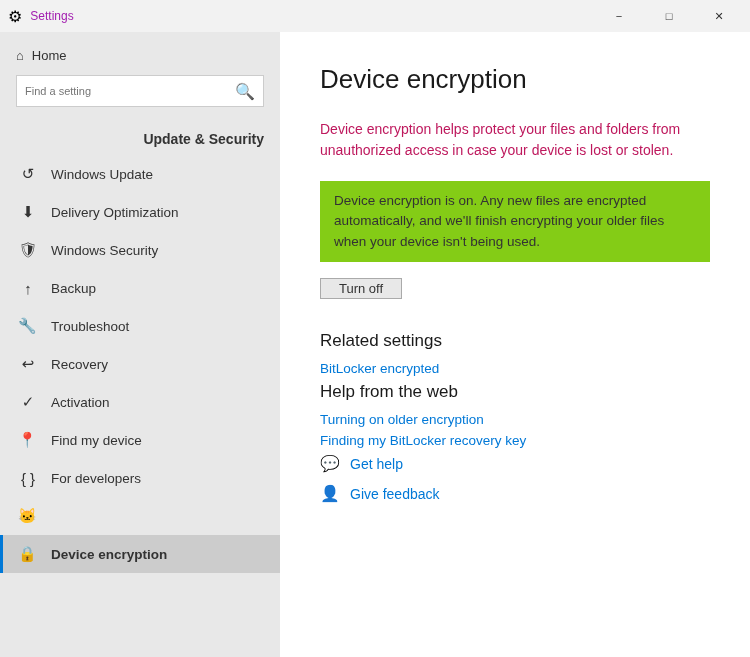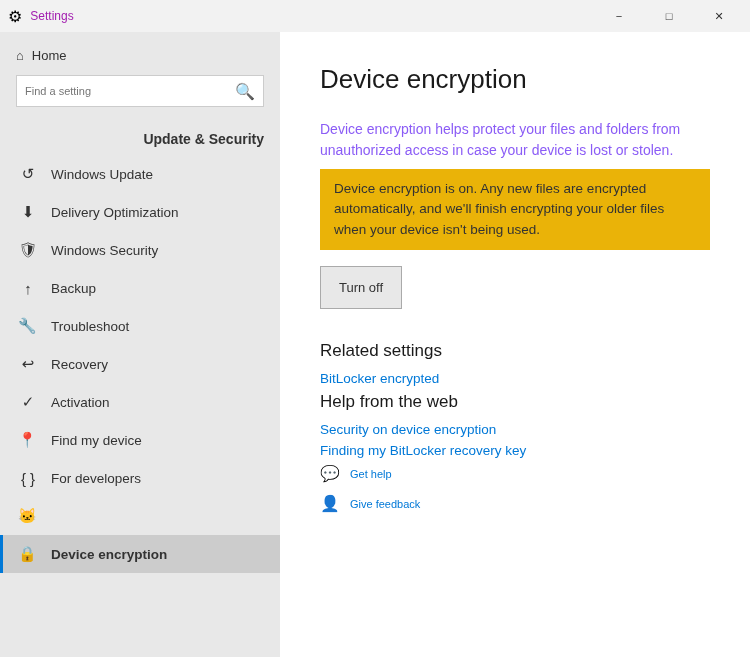--- a/index.html
+++ b/index.html
@@ -127,34 +127,34 @@
       overflow-y: auto;
     }
     .page-title {
       font-size: 26px;
       font-weight: 300;
       color: #1a1a1a;
       margin-bottom: 24px;
     }
     .description-text {
       font-size: 14px;
-      color: #8b5cf6;
+      color: #be185d;
       line-height: 1.5;
-      margin-bottom: 8px;
+      margin-bottom: 20px;
     }
     .highlight-box {
-      background: #eab308;
+      background: #84cc16;
       padding: 10px 14px;
       font-size: 13.5px;
       color: #333;
       line-height: 1.5;
       margin-bottom: 16px;
     }
     .turn-off-btn {
-      padding: 13px 18px;
+      padding: 2px 18px;
       background: #e8e8e8;
       border: 1px solid #aaa;
       font-size: 13px;
       cursor: pointer;
       color: #333;
       margin-bottom: 32px;
     }
 
     .section-heading {
       font-size: 17px;
@@ -182,21 +182,21 @@
     .help-icon {
       width: 20px;
       height: 20px;
       display: flex;
       align-items: center;
       justify-content: center;
       font-size: 16px;
       color: #555;
     }
     .help-link {
-      font-size: 11px;
+      font-size: 14px;
       color: #0078d7;
       cursor: pointer;
     }
   </style>
 </head>
 <body>
 
 <div class="title-bar">
   <div class="title-bar-left">
     <span>⚙</span>
@@ -276,21 +276,21 @@
     <button class="turn-off-btn">Turn off</button>
 
     <h2 class="section-heading">Related settings</h2>
     <div id="related-links">
         <a class="link-item">BitLocker encrypted</a>
       </div>
 
     <div class="help-section">
       <h2 class="section-heading">Help from the web</h2>
       <div id="web-links">
-          <a class="link-item">Security on device encryption</a>
+          <a class="link-item">Turning on older encryption</a>
           <a class="link-item">Finding my BitLocker recovery key</a>
         </div>
     </div>
 
     <div class="help-section">
       <div id="help-items">
           <div class="help-item">
       <span class="help-icon">💬</span>
       <span class="help-link">Get help</span>
     </div>

